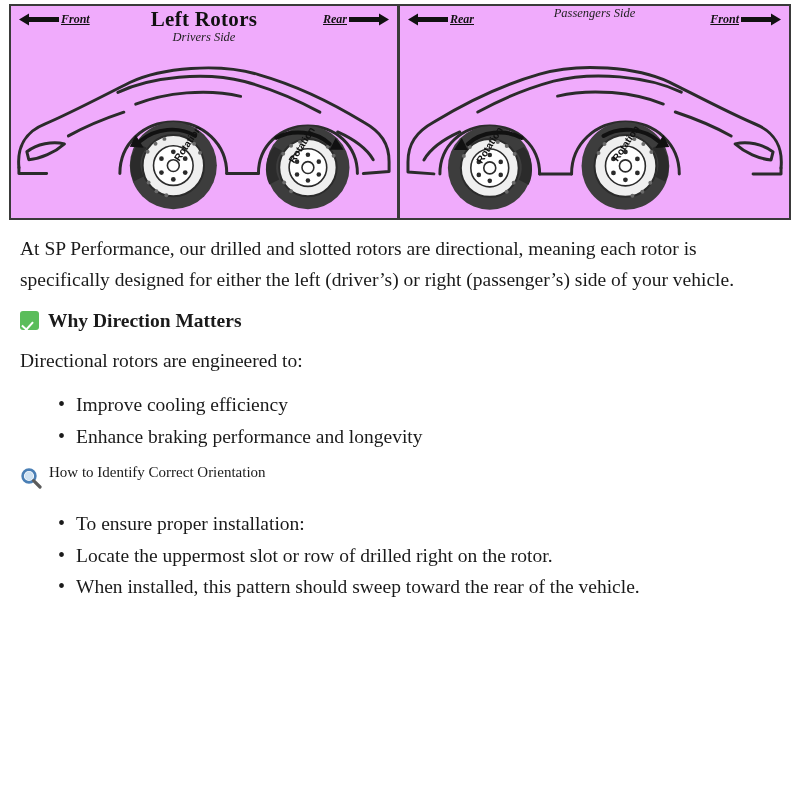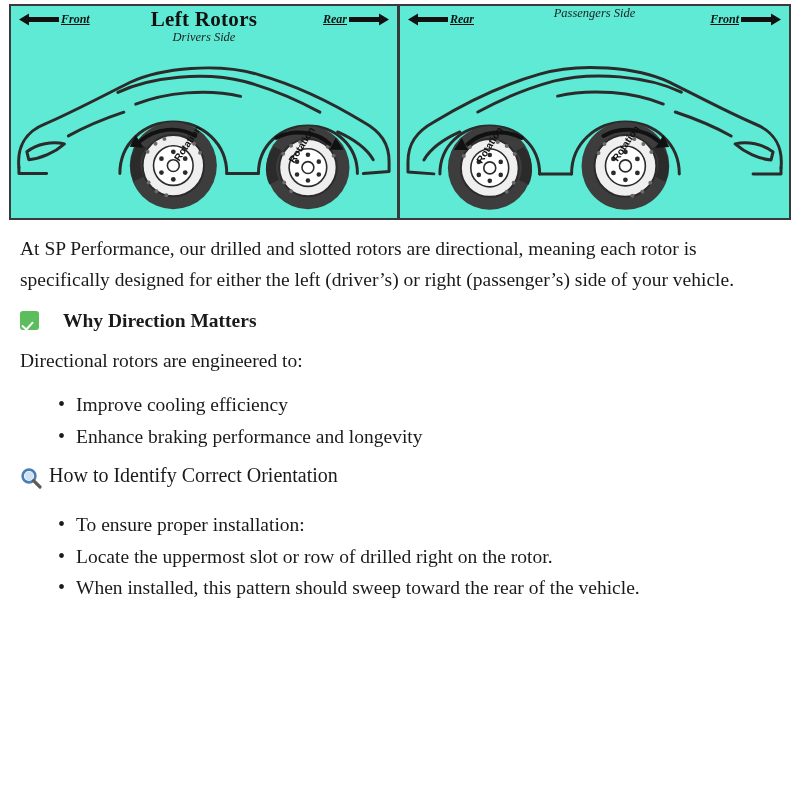--- a/index.html
+++ b/index.html
@@ -22,21 +22,21 @@
   }
 
   
   .figure {
     width: 782px;
     height: 216px;
     margin: 4px auto 0 auto;
     display: flex;
     box-sizing: border-box;
     border: 2px solid #3a3a3a;
-    background: #5eead4;
+    background: #f0abfc;
   }
   .fig-panel {
     position: relative;
     flex: 1 1 50%;
     box-sizing: border-box;
     overflow: hidden;
   }
   .fig-panel.left {
     border-right: 3px solid #3a3a3a;
   }
@@ -96,21 +96,21 @@
     line-height: 1.58;
     margin: 0 0 14px 0;
     color: #1a1a1a;
   }
   h3.heading {
     font-size: 19.5px;
     font-weight: bold;
     margin: 4px 0 14px 0;
     display: flex;
     align-items: center;
-    gap: 24px;
+    gap: 9px;
   }
   .check-box {
     display: inline-block;
     width: 19px;
     height: 19px;
     background: #5bbd5b;
     border-radius: 3px;
     position: relative;
     flex: 0 0 auto;
   }
@@ -138,21 +138,21 @@
     padding-left: 14px;
   }
   ul.bullets li::before {
     content: "\2022";
     position: absolute;
     left: -4px;
     top: -1px;
     font-size: 20px;
   }
   .subhead {
-    font-size: 20px;
+    font-size: 15px;
     margin: 2px 0 16px 0;
     display: flex;
     align-items: flex-start;
     gap: 7px;
   }
   .mag-icon {
     flex: 0 0 auto;
     margin-top: 3px;
   }
 </style>

